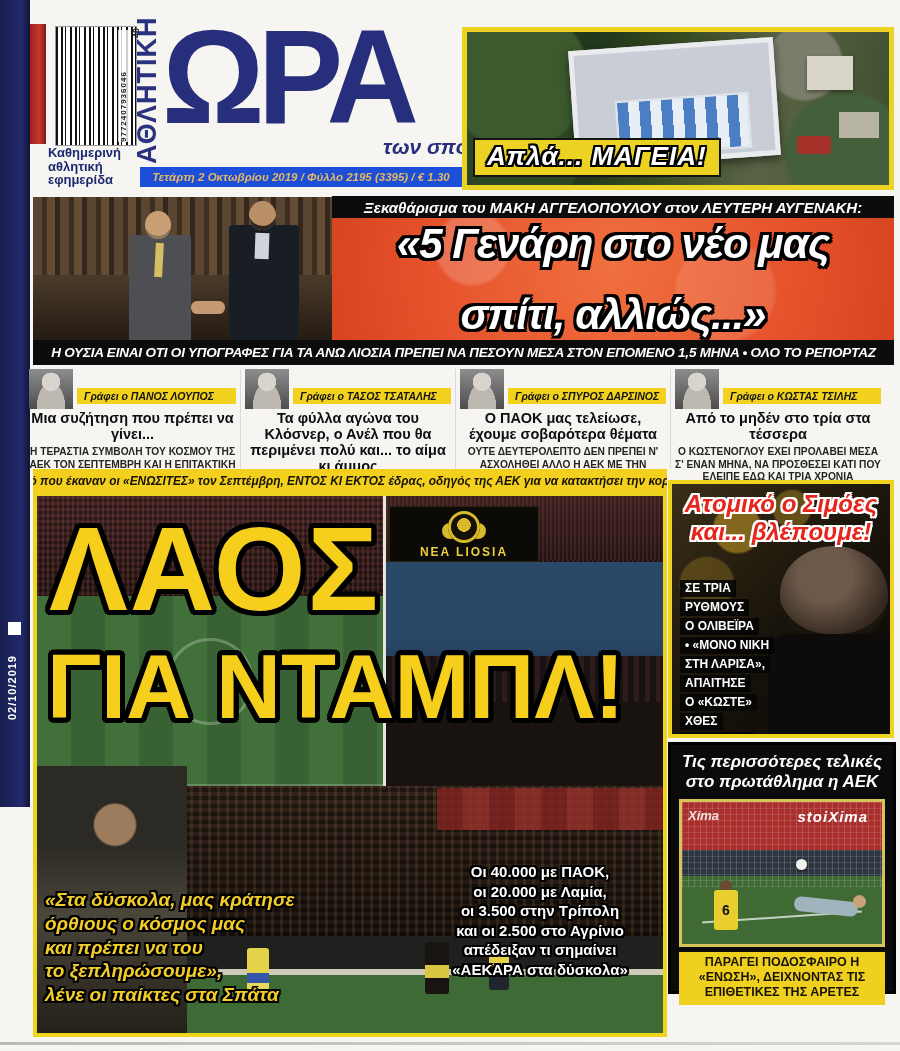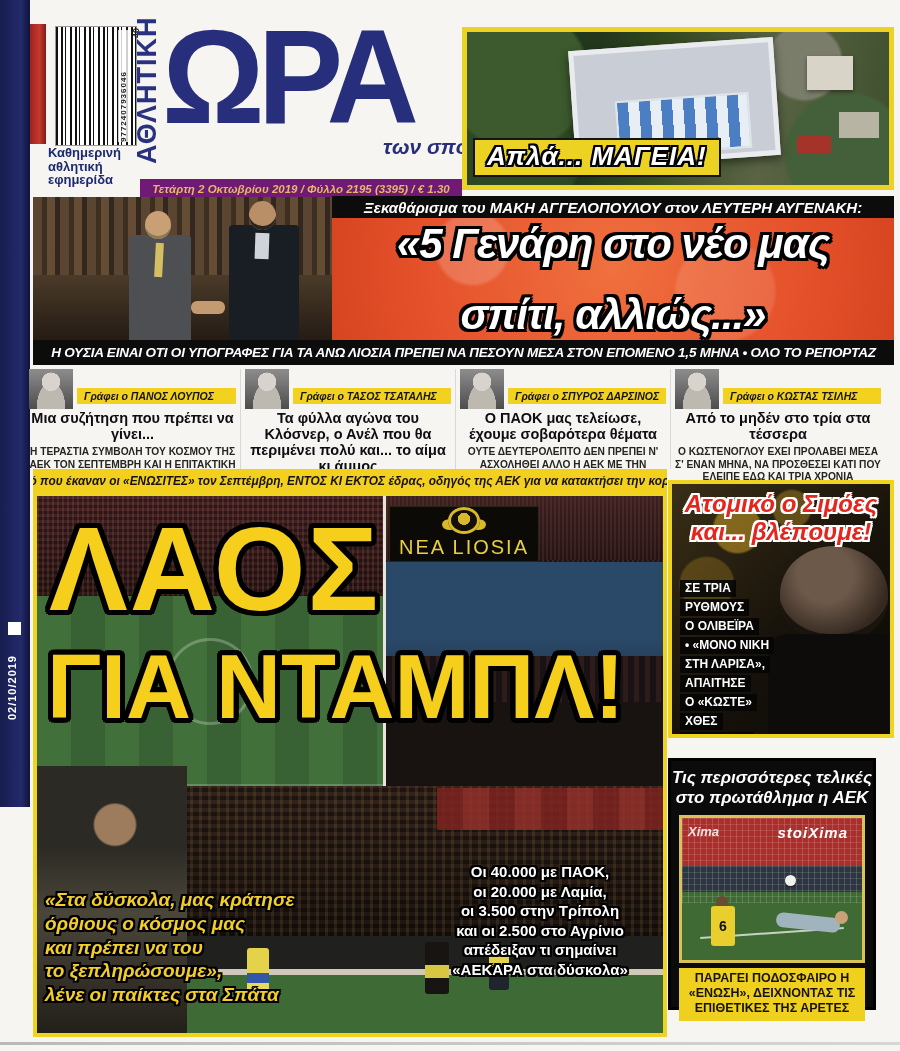--- a/index.html
+++ b/index.html
@@ -19,21 +19,21 @@
   .redbar{left:30px;top:24px;width:16px;height:120px;background:linear-gradient(90deg,#a02020,#c43a2c 60%,#7e1a18);}
   .barcode{left:55px;top:26px;width:80px;height:118px;background:
      repeating-linear-gradient(90deg,#111 0 2px,#fff 2px 5px,#111 5px 7px,#fff 7px 9px,#111 9px 10px,#fff 10px 14px);
      border:1px solid #999;}
   .barcode-num{left:118px;top:30px;height:112px;color:#222;font-size:8px;font-weight:bold;writing-mode:vertical-rl;transform:rotate(180deg);background:rgba(255,255,255,.8);padding:0 1px;letter-spacing:1px;}
   .barcode-addon{left:131px;top:28px;color:#222;font-size:9px;font-weight:bold;writing-mode:vertical-rl;transform:rotate(180deg);}
   .daily{left:48px;top:146px;width:98px;color:#1c2a6e;font-size:13px;font-weight:bold;line-height:1.05;}
   .vtitle{left:132px;top:22px;height:142px;color:#2a327f;font-size:27px;font-weight:800;writing-mode:vertical-rl;transform:rotate(180deg);letter-spacing:1px;}
   .logo{left:162px;top:4px;color:#272f7c;font-size:128px;font-weight:800;letter-spacing:-7px;line-height:1.1;transform:scaleY(1.04);transform-origin:top left;}
   .logo-sub{left:383px;top:135px;color:#272f7c;font-size:21px;font-weight:800;font-style:italic;letter-spacing:0;}
-  .datebar{left:140px;top:167px;width:322px;height:20px;background:#701a75;color:#e3b964;font-size:11.5px;font-weight:bold;font-style:italic;display:flex;align-items:center;justify-content:center;white-space:nowrap;margin-top:12px;}
+  .datebar{left:140px;top:167px;width:322px;height:20px;background:#1d4ed8;color:#e3b964;font-size:11.5px;font-weight:bold;font-style:italic;display:flex;align-items:center;justify-content:center;white-space:nowrap;}
 
   
   .topphoto{left:462px;top:27px;width:432px;height:163px;border:5px solid #ecd223;box-sizing:border-box;overflow:hidden;
      background:
        radial-gradient(circle at 12% 30%,#3c5a2e 0 18%,transparent 19%),
        radial-gradient(circle at 6% 70%,#2c4722 0 22%,transparent 23%),
        radial-gradient(circle at 90% 80%,#44603a 0 15%,transparent 16%),
        radial-gradient(circle at 80% 20%,#7a7d6a 0 10%,transparent 11%),
        linear-gradient(100deg,#22371c 0 30%,#33491f 45%,#5a6445 70%,#3d4f2c);}
   .stadium{left:105px;top:12px;width:205px;height:118px;background:#c9ced6;border:5px solid #e9ebee;transform:rotate(-4deg);box-shadow:0 4px 10px rgba(0,0,0,.5);box-sizing:border-box;}
@@ -88,21 +88,21 @@
   .pitchband{left:0;top:100px;width:346px;height:190px;background:
       radial-gradient(circle at 50% 45%,transparent 0 40px,rgba(255,255,255,.25) 41px 43px,transparent 44px),
       linear-gradient(0deg,rgba(255,255,255,.2) 0 2px,transparent 2px),
       repeating-linear-gradient(90deg,#41703a 0 34px,#386233 34px 68px);}
   .divider-v{left:346px;top:0;width:3px;height:290px;background:#e8e4da;}
   .panel-tr{left:349px;top:0;width:277px;height:64px;background:
       repeating-linear-gradient(90deg,rgba(190,120,100,.12) 0 2px,transparent 2px 4px),
       linear-gradient(180deg,#3c2020,#241314);}
   .nl-banner{left:352px;top:10px;width:150px;height:56px;background:#0c0a07;border:1px solid #2c2414;display:flex;flex-direction:column;align-items:center;justify-content:flex-end;padding-bottom:2px;box-sizing:border-box;}
   .nl-crest{width:26px;height:26px;border-radius:50%;border:3px solid #d8b92a;background:radial-gradient(circle at 50% 42%,#d8b92a 0 34%,#141008 35%);box-shadow:-14px 4px 0 -8px #d8b92a,14px 4px 0 -8px #d8b92a;margin-bottom:2px;}
-  .nl-text{color:#e9cf3d;font-size:20px;font-weight:400;letter-spacing:2px;}
+  .nl-text{color:#e9cf3d;font-size:12px;font-weight:700;letter-spacing:2px;}
   .bluewall{left:349px;top:66px;width:277px;height:140px;background:linear-gradient(180deg,#2a4867 0 55%,#1c3046);}
   .bluewall-crowd{left:349px;top:160px;width:277px;height:46px;background:repeating-linear-gradient(90deg,#191214 0 6px,#2d1c1a 6px 11px);}
   .midcrowd{left:0;top:290px;width:626px;height:150px;background:
       repeating-linear-gradient(90deg,rgba(226,196,90,.1) 0 3px,transparent 3px 9px),
       repeating-linear-gradient(0deg,rgba(0,0,0,.4) 0 4px,transparent 4px 8px),
       linear-gradient(180deg,#33231c,#1d1410);}
   .redbanner{left:400px;top:292px;width:226px;height:42px;background:repeating-linear-gradient(90deg,#7e2320 0 26px,#93302a 26px 52px);opacity:.85;}
   .celebr{left:0;top:270px;width:150px;height:267px;background:
       radial-gradient(circle at 52% 22%,#9d7c5e 0 9%,transparent 10%),
       linear-gradient(180deg,#2c2a24 0 30%,#4b463a 55%,#23201a);}
@@ -122,21 +122,21 @@
       radial-gradient(circle at 55% 10%,rgba(218,170,42,.35) 0 7%,transparent 8%),
       radial-gradient(circle at 16% 40%,rgba(218,170,42,.25) 0 11%,transparent 12%),
       linear-gradient(135deg,#3a2f17,#17120a 55%,#0b0906);}
   .sb1-head{left:108px;top:62px;width:108px;height:96px;border-radius:50% 50% 46% 46%;background:radial-gradient(circle at 42% 30%,#6d594a 0 30%,#34281f 70%);box-shadow:0 -10px 0 -2px #1a140e inset;}
   .sb1-body{left:96px;top:150px;width:150px;height:110px;border-radius:20px 30px 0 0;background:#0d0c0a;}
   .sb1-title{left:0;top:6px;width:218px;text-align:center;color:#e6251d;font-size:24px;font-weight:800;font-style:italic;line-height:1.15;white-space:nowrap;}
   .chips{left:8px;top:96px;display:flex;flex-direction:column;align-items:flex-start;}
   .chip{background:rgba(5,5,5,.88);color:#fff;font-size:12px;font-weight:800;padding:1px 5px 2px;margin-bottom:2px;white-space:nowrap;}
 
   
-  .sb2{left:668px;top:742px;width:208px;height:252px;background:#0b0b0b;border:3px solid #000;box-sizing:border-box;margin-top:16px;}
+  .sb2{left:668px;top:742px;width:228px;height:252px;background:#0b0b0b;border:3px solid #000;box-sizing:border-box;}
   .sb2-title{margin-top:7px;text-align:center;color:#fff;font-size:17px;font-weight:800;font-style:italic;line-height:1.2;white-space:nowrap;}
   .goal{position:relative;margin:6px 8px 0;height:142px;border:3px solid #d8c35a;overflow:hidden;background:linear-gradient(180deg,#a82f2b 0 34%,#2c3540 34% 52%,#3f6a34 52%);}
   .goal-net{position:absolute;left:0;top:0;width:100%;height:60%;background:
       repeating-linear-gradient(90deg,rgba(255,255,255,.16) 0 1px,transparent 1px 6px),
       repeating-linear-gradient(0deg,rgba(255,255,255,.12) 0 1px,transparent 1px 6px);}
   .stx{position:absolute;top:6px;right:14px;color:#fff;font-size:15px;font-weight:800;font-style:italic;letter-spacing:1px;}
   .stx2{position:absolute;top:6px;left:6px;color:#fff;font-size:13px;font-weight:800;font-style:italic;opacity:.85;}
   .goal-line{position:absolute;left:10%;bottom:26px;width:80%;height:2px;background:rgba(255,255,255,.7);transform:rotate(-4deg);}
   .ball{position:absolute;left:57%;top:40%;width:11px;height:11px;border-radius:50%;background:#f2f2ee;box-shadow:0 1px 2px rgba(0,0,0,.6);}
   .gk{position:absolute;right:12%;bottom:30px;width:64px;height:15px;border-radius:7px;background:#9fb4bd;transform:rotate(6deg);}

